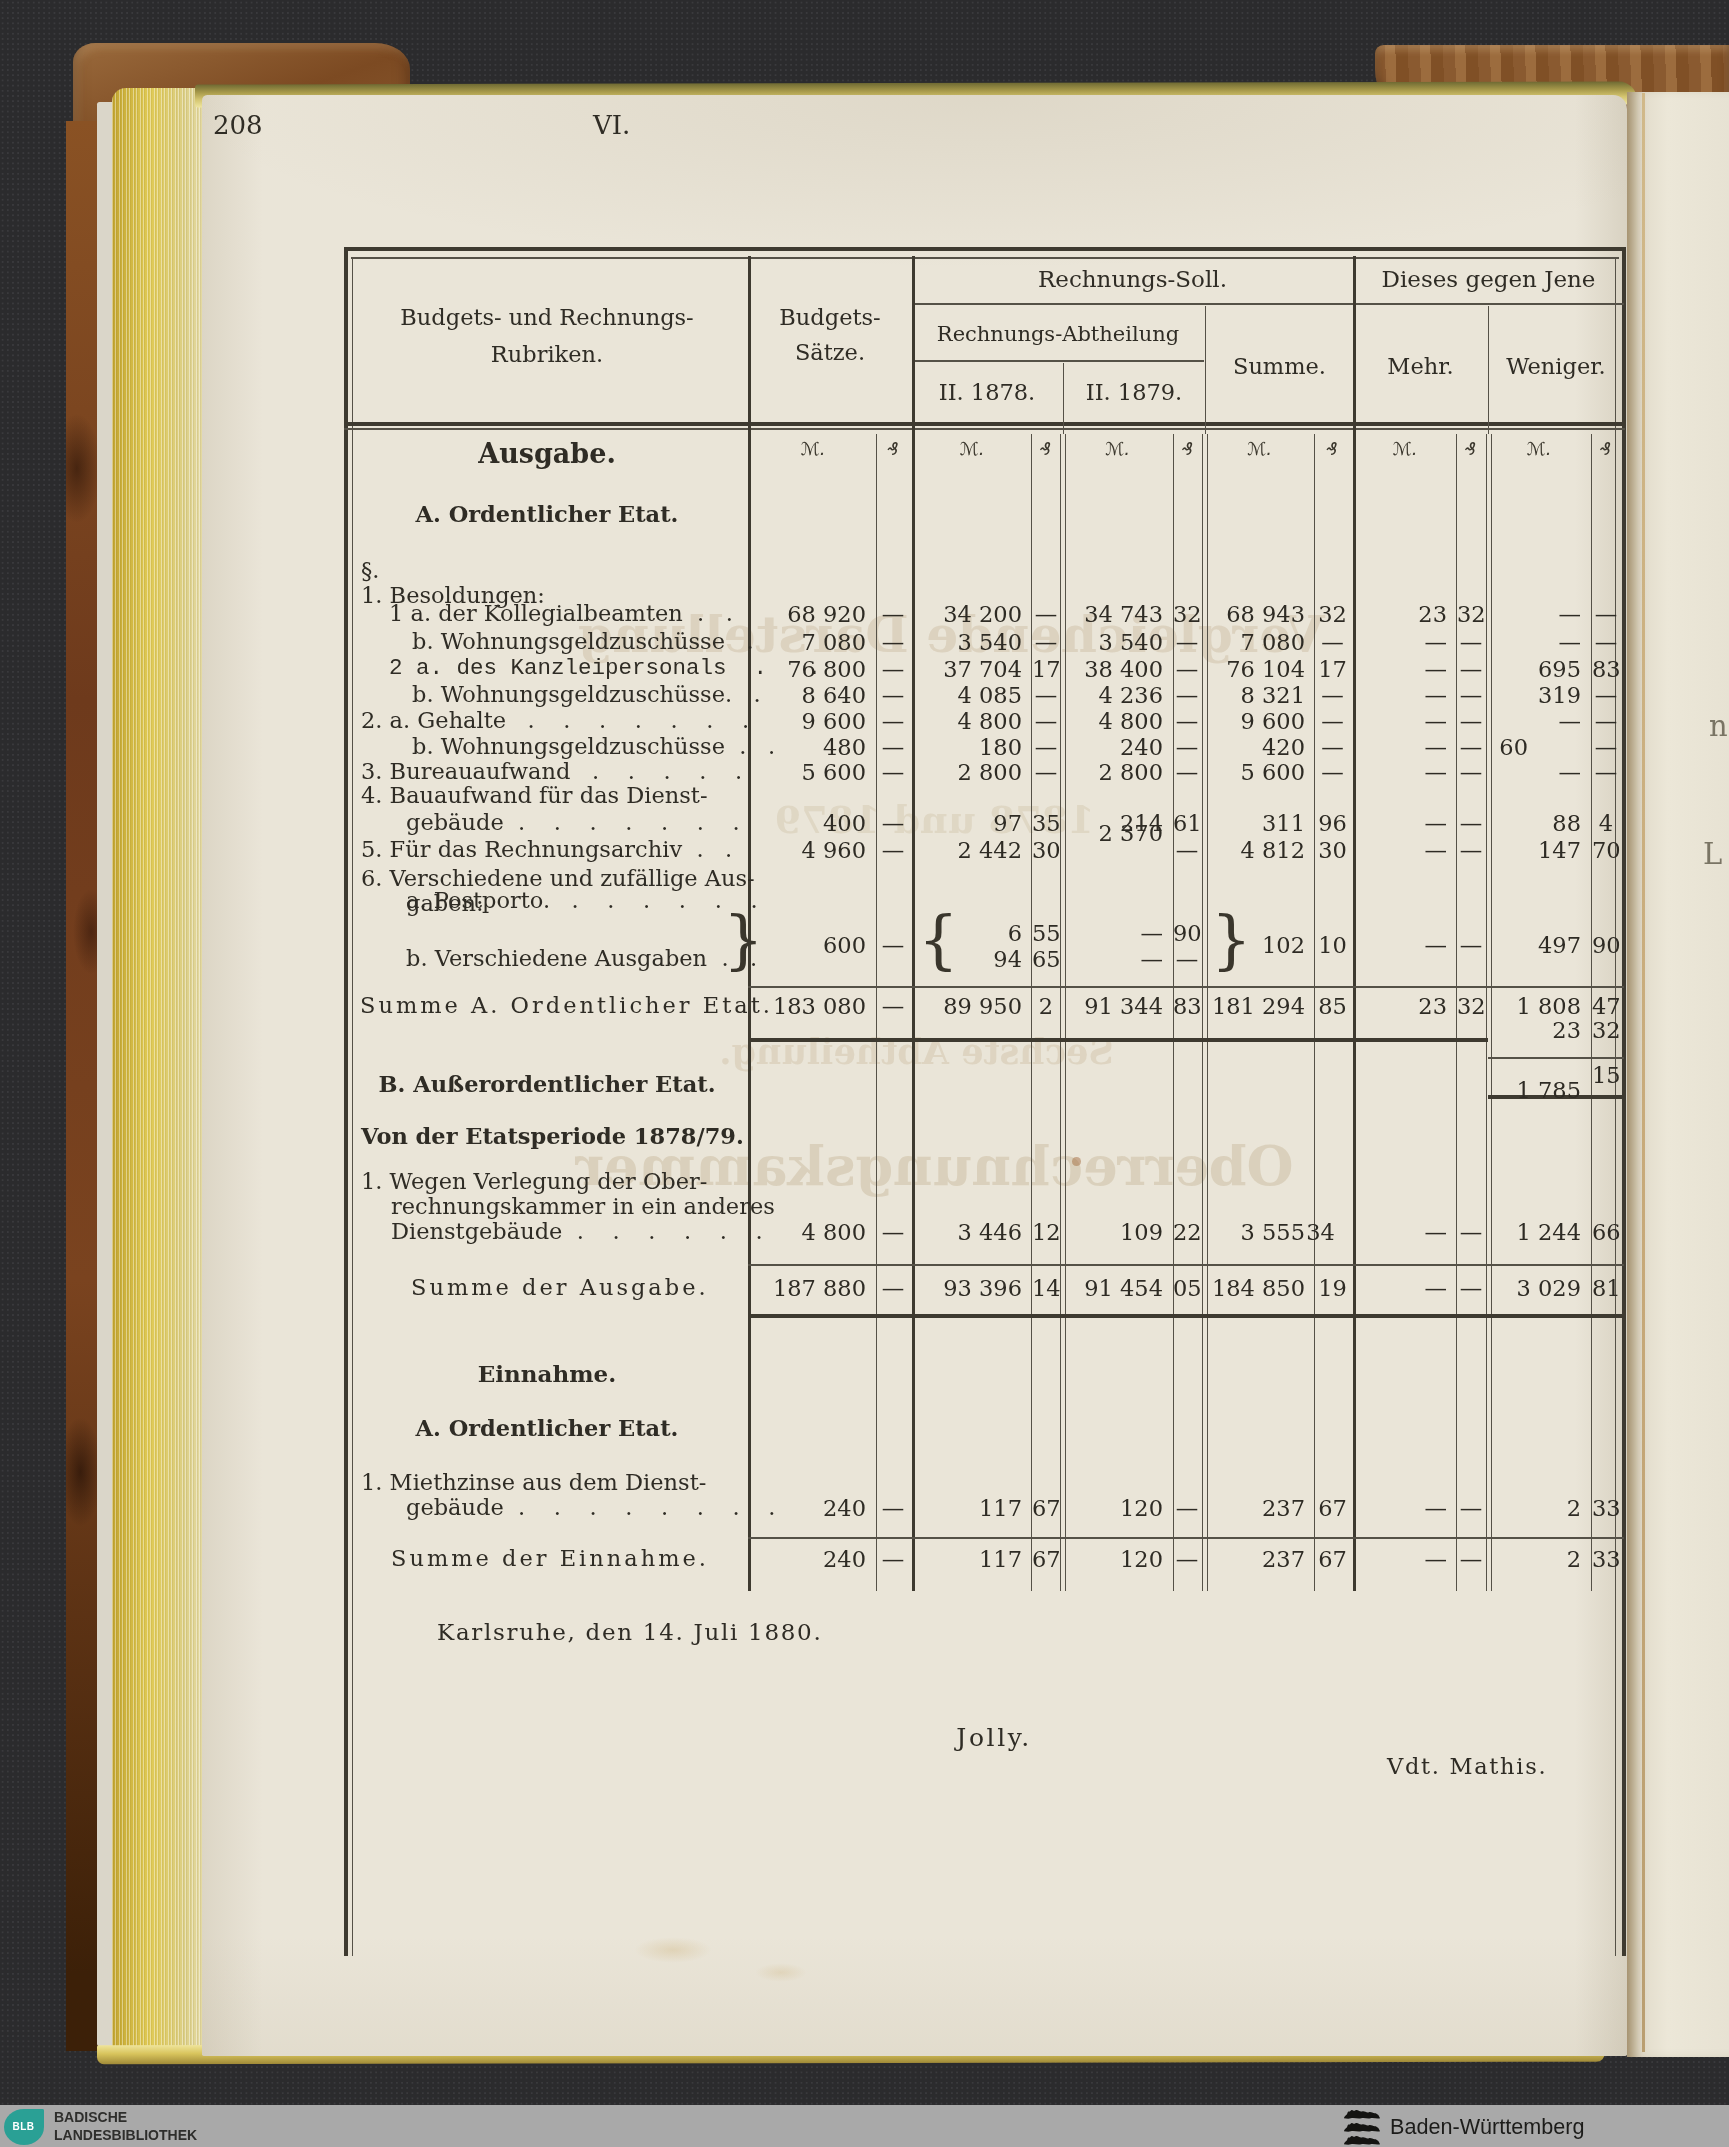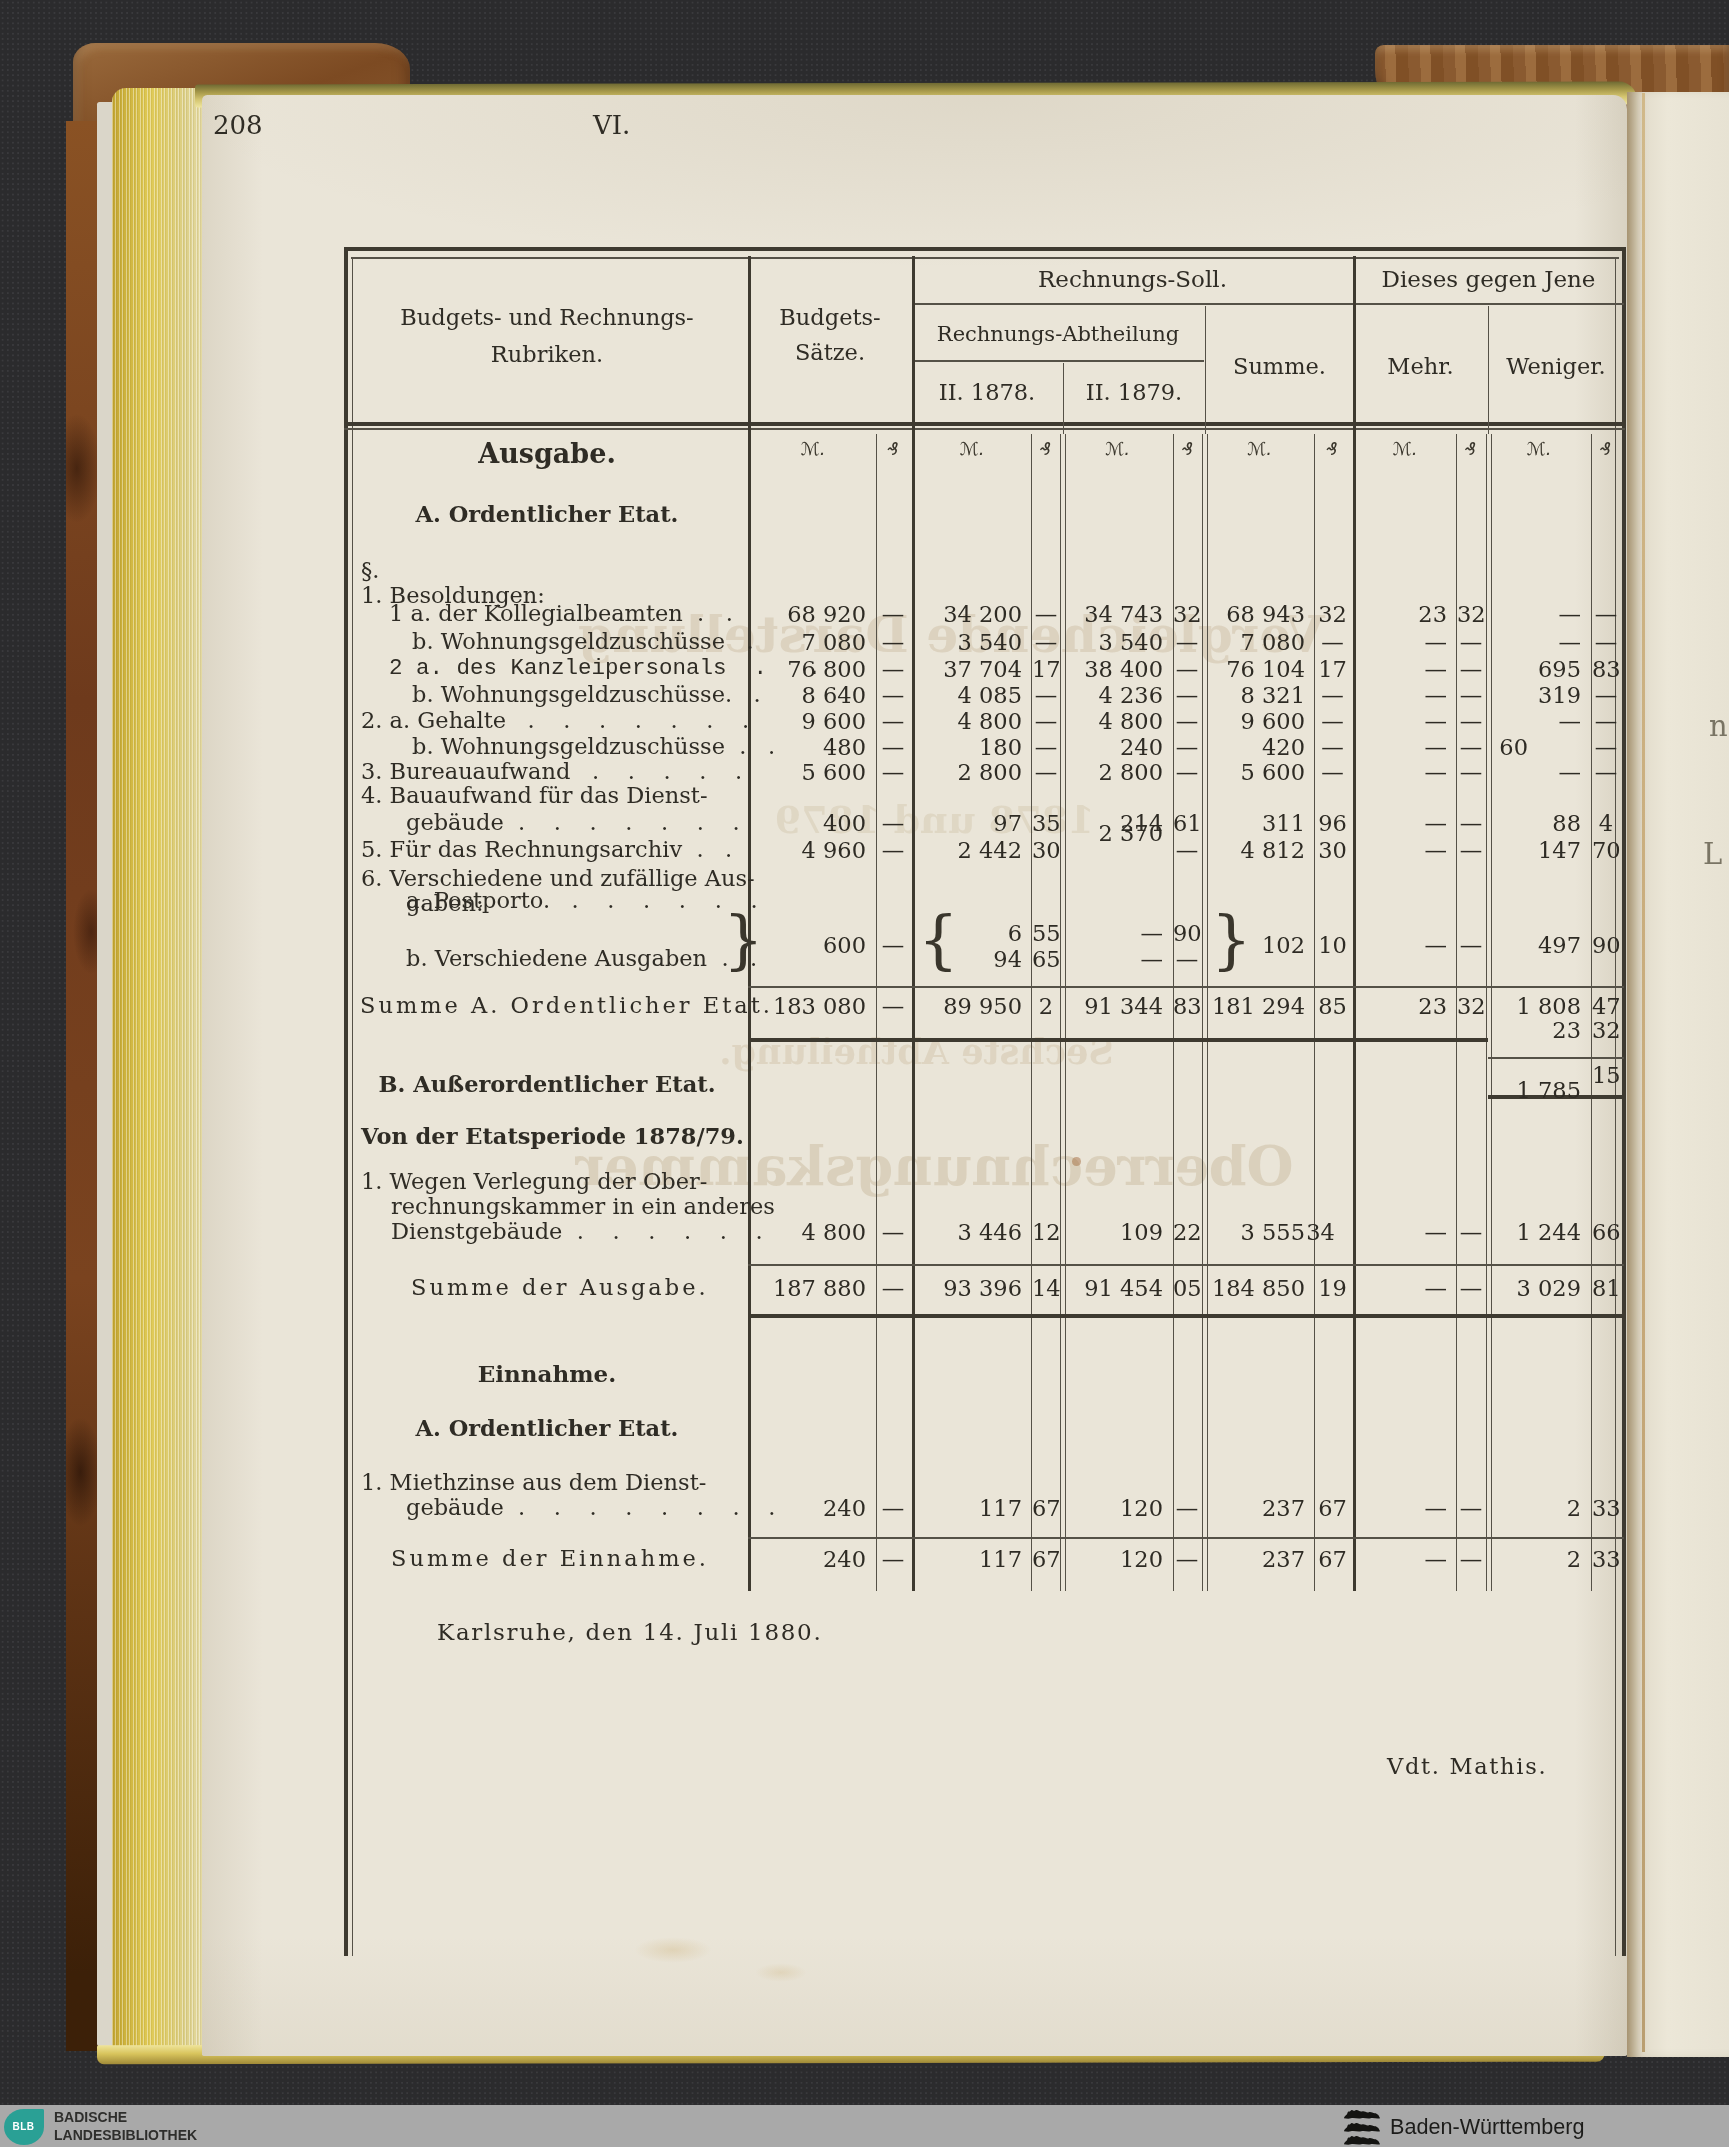--- a/index.html
+++ b/index.html
@@ -386,20 +386,21 @@
       <div class="val pfv" style="left: 1173px; top: 1546px; width: 28px;">—</div>
       <div class="val" style="left: 1209px; top: 1546px; width: 96px;">237</div>
       <div class="val pfv" style="left: 1315px; top: 1546px; width: 35px;">67</div>
       <div class="val" style="left: 1358px; top: 1546px; width: 89px;">—</div>
       <div class="val pfv" style="left: 1457px; top: 1546px; width: 28px;">—</div>
       <div class="val" style="left: 1492px; top: 1546px; width: 89px;">2</div>
       <div class="val pfv" style="left: 1592px; top: 1546px; width: 28px;">33</div>
     </div>
 
   <div class="txt" style="left:437px;top:1619px;font-size:23px;letter-spacing:1.7px;">Karlsruhe, den 14. Juli 1880.</div>
+  <div class="txt center" style="left:605px;top:1724px;width:778px;font-size:25px;letter-spacing:2.6px;">Jolly.</div>
   <div class="txt" style="left:1387px;top:1754px;font-size:22.5px;letter-spacing:1.7px;">Vdt. Mathis.</div>
 
   <div class="partial-glyph" style="left:1709px;top:709px;">n</div>
   <div class="partial-glyph" style="left:1703px;top:837px;">L</div>
 
   <div class="abs" id="footer-bar">
     <div id="blb-logo">
         <span>BLB</span>
       </div>
     <div id="library-name">

